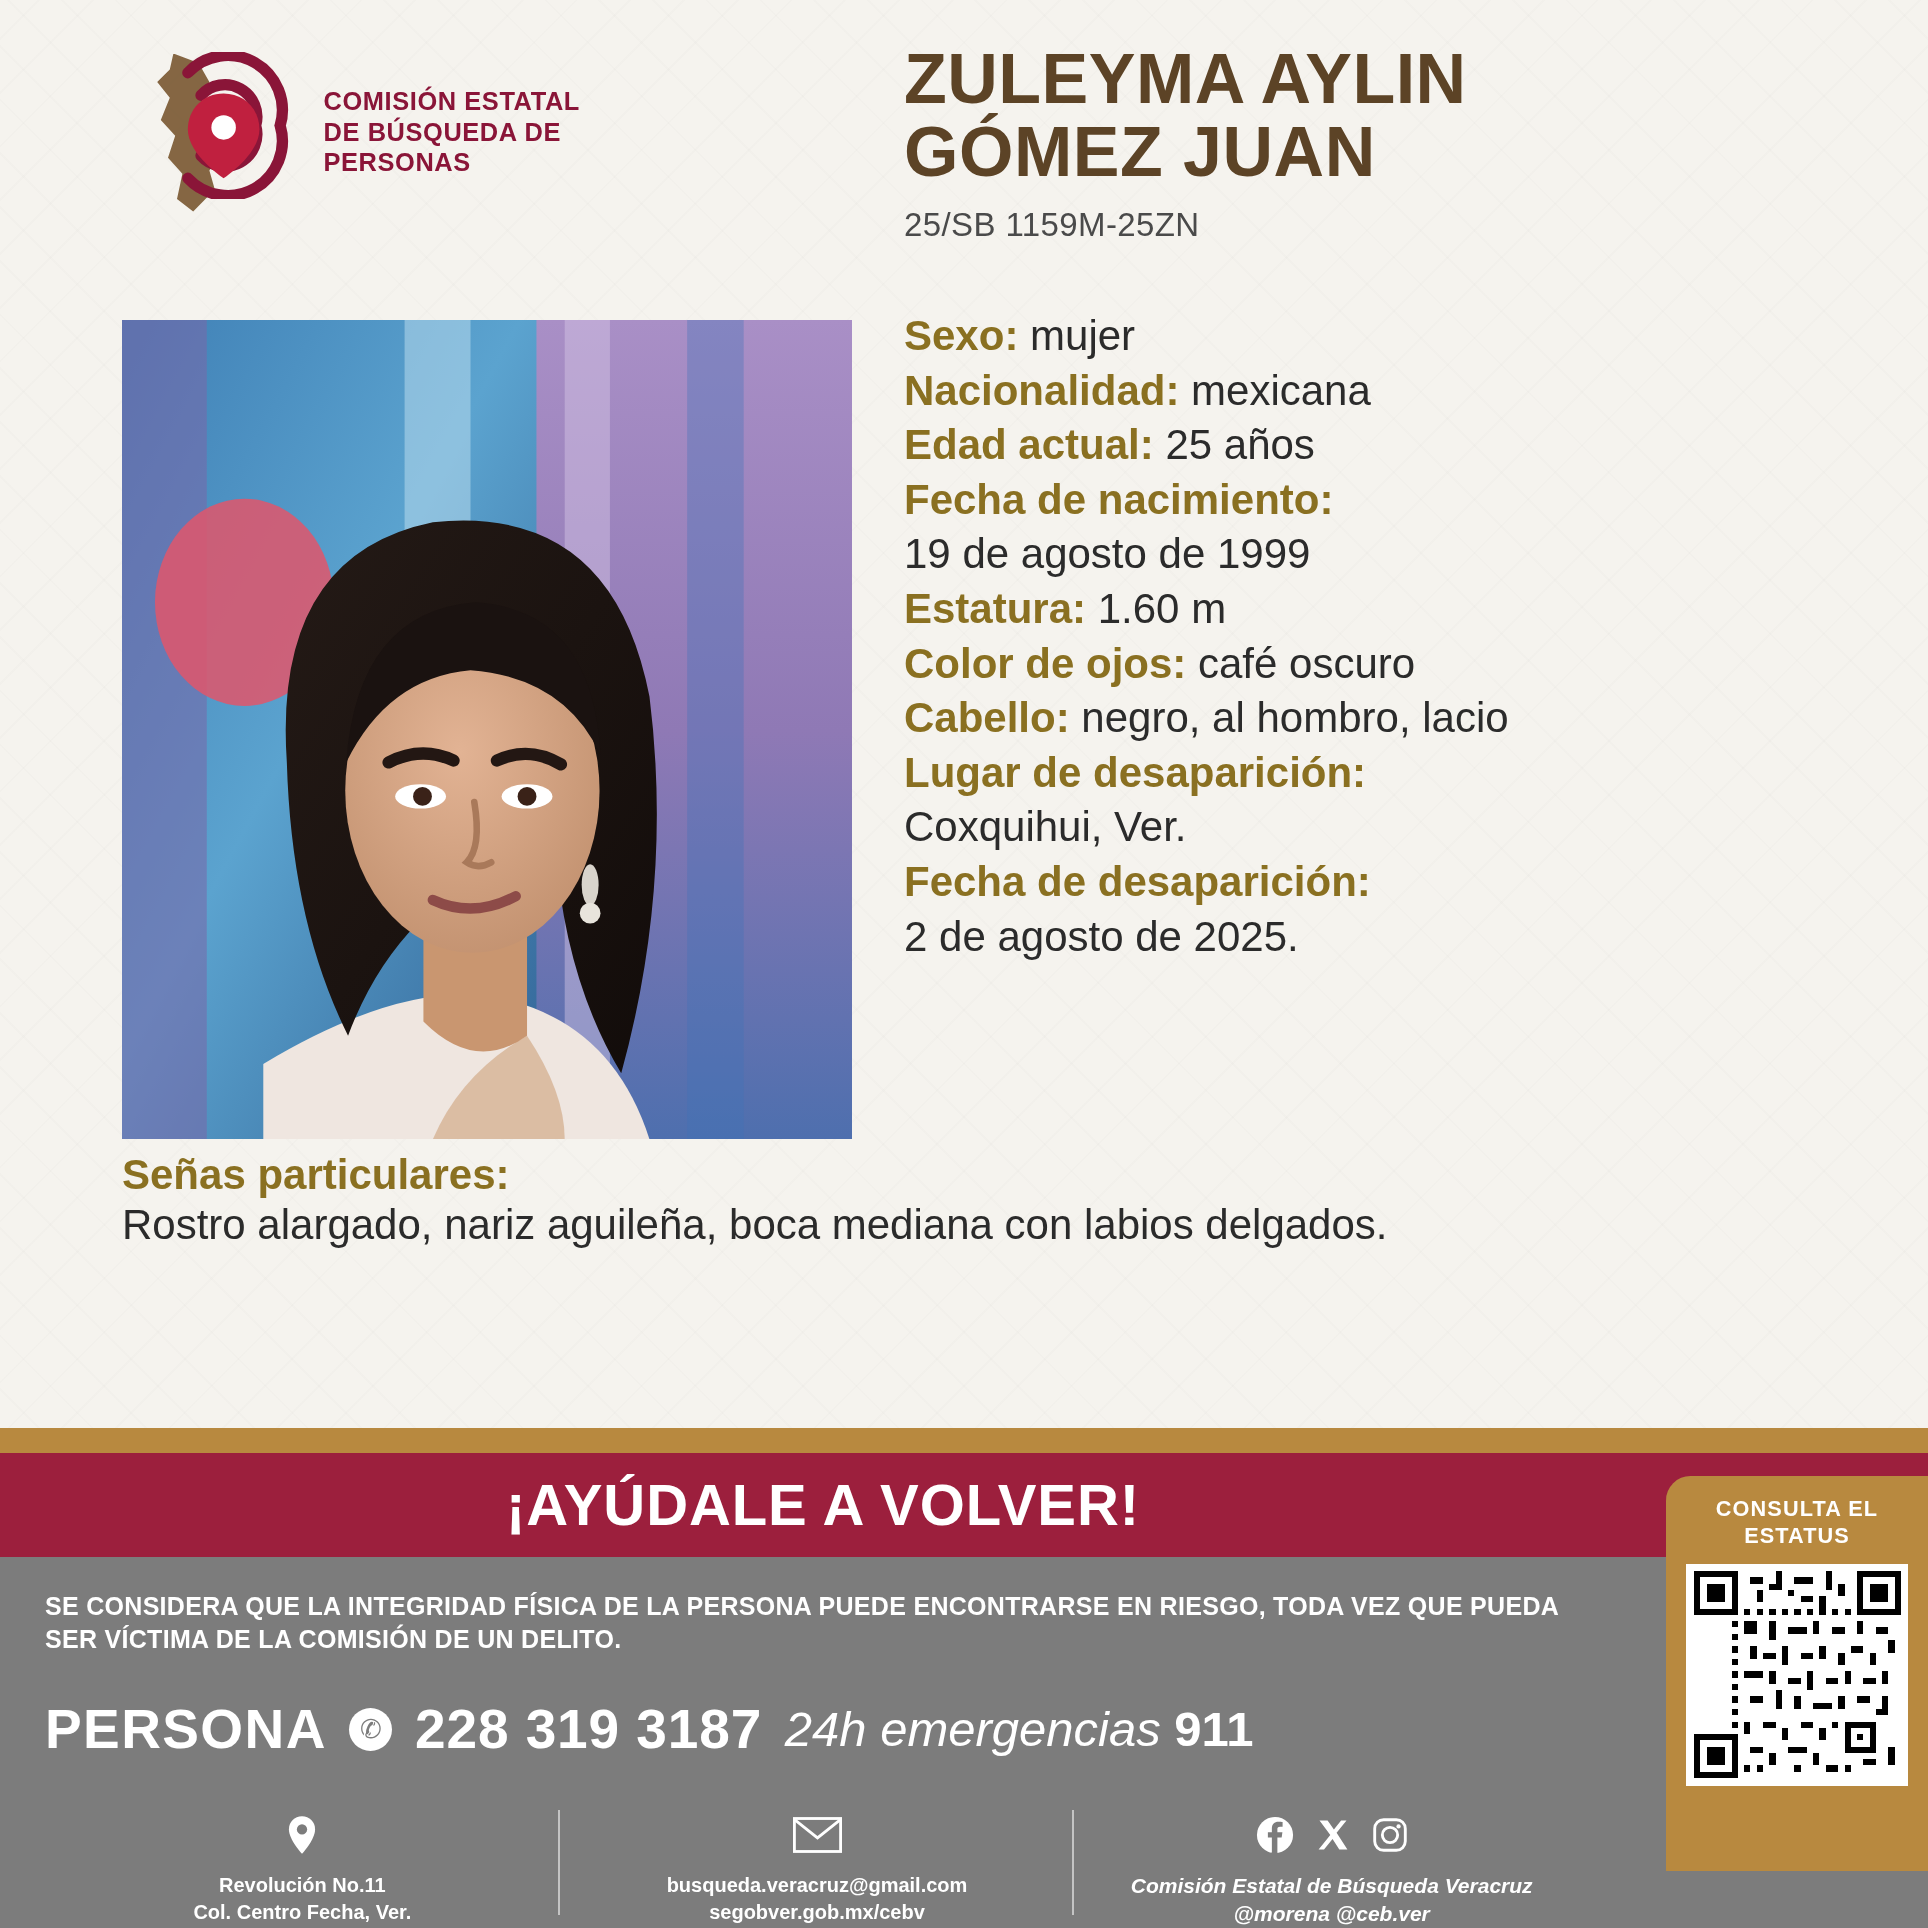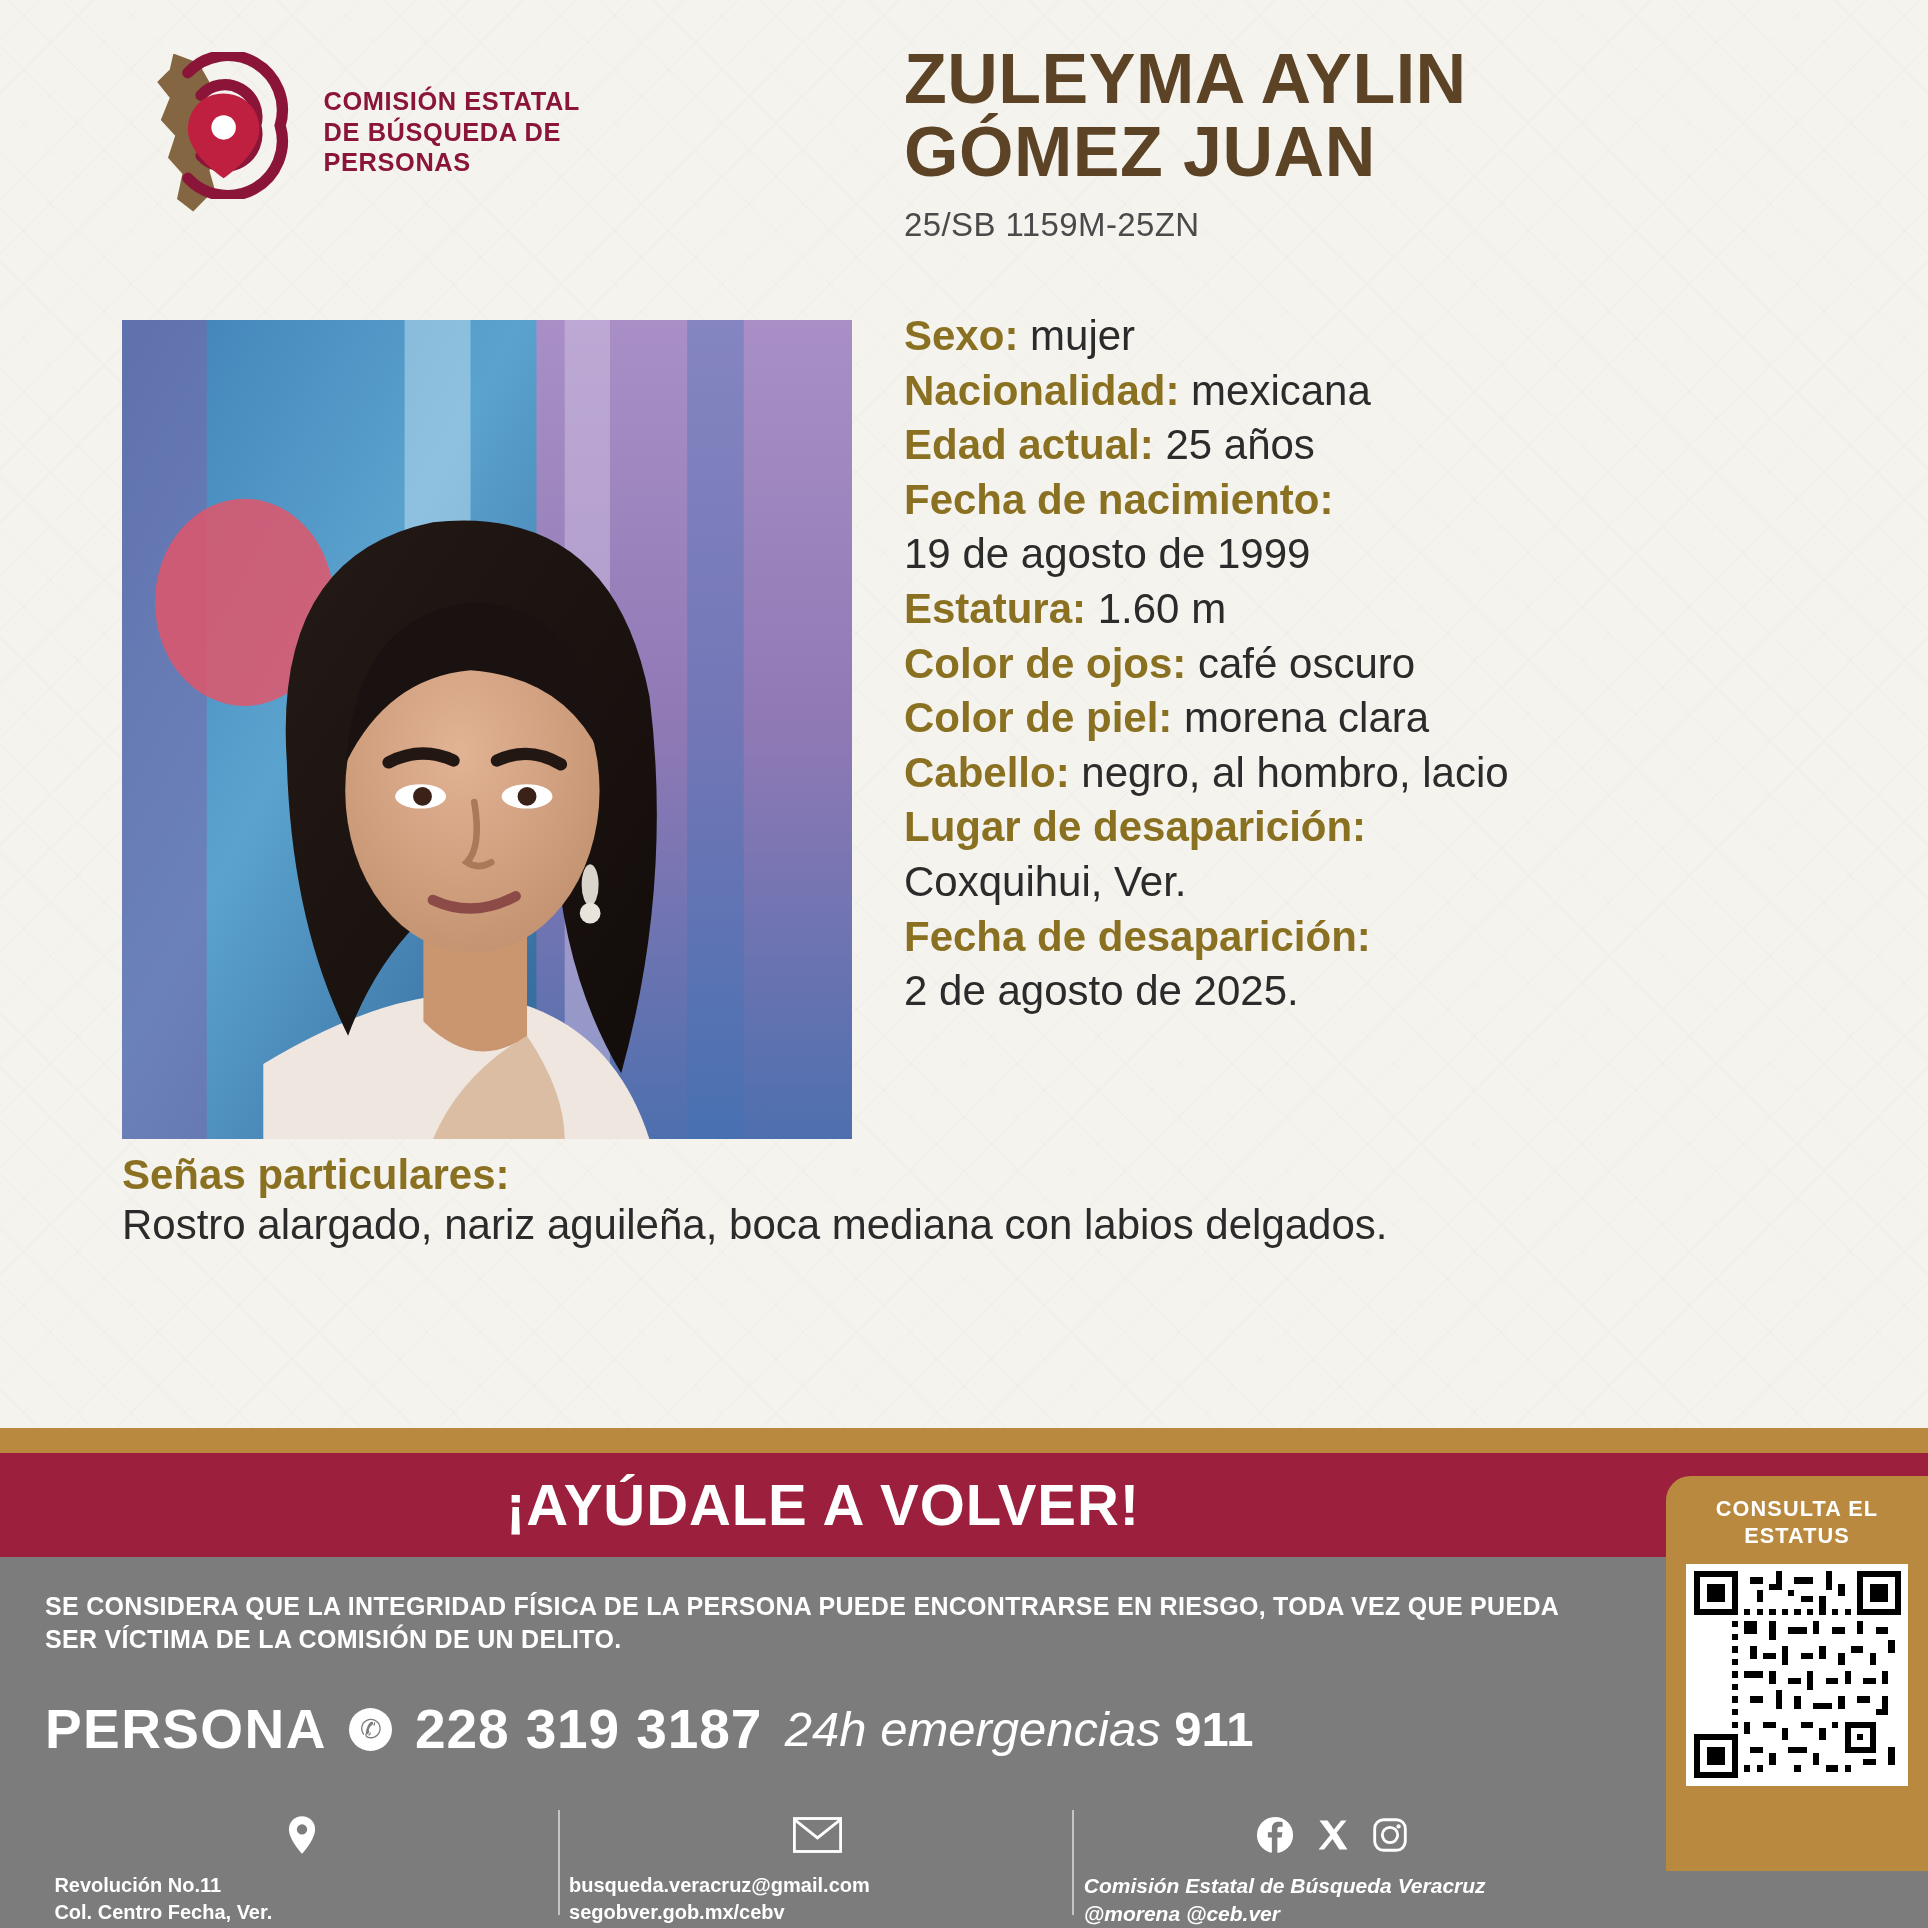--- a/index.html
+++ b/index.html
@@ -187,20 +187,21 @@
 
   
   .foot-strip {
     display: flex;
     align-items: flex-start;
     margin-top: 49px;
     width: 1544px;
   }
   .foot-col {
     flex: 1;
+    text-align: center;
     position: relative;
     padding: 0 9.4px;
   }
   .foot-col.divider::after,
   .foot-col.divider2::after {
     content: "";
     position: absolute;
     right: 0; top: 0;
     width: 1.9px; height: 105px;
     background: rgba(255,255,255,0.55);
@@ -354,24 +355,20 @@
       <div class="row">
         <span class="val">19 de agosto de 1999</span>
       </div>
       <div class="row">
         <span class="lbl">Estatura:</span>
         <span class="val">1.60 m</span>
       </div>
       <div class="row">
         <span class="lbl">Color de ojos:</span>
         <span class="val">café oscuro</span>
-      </div>
-      <div class="row">
-        <span class="lbl">Color de piel:</span>
-        <span class="val">morena clara</span>
       </div>
       <div class="row">
         <span class="lbl">Cabello:</span>
         <span class="val">negro, al hombro, lacio</span>
       </div>
       <div class="row">
         <span class="lbl">Lugar de desaparición:</span>
       </div>
       <div class="row">
         <span class="val">Coxquihui, Ver.</span>

